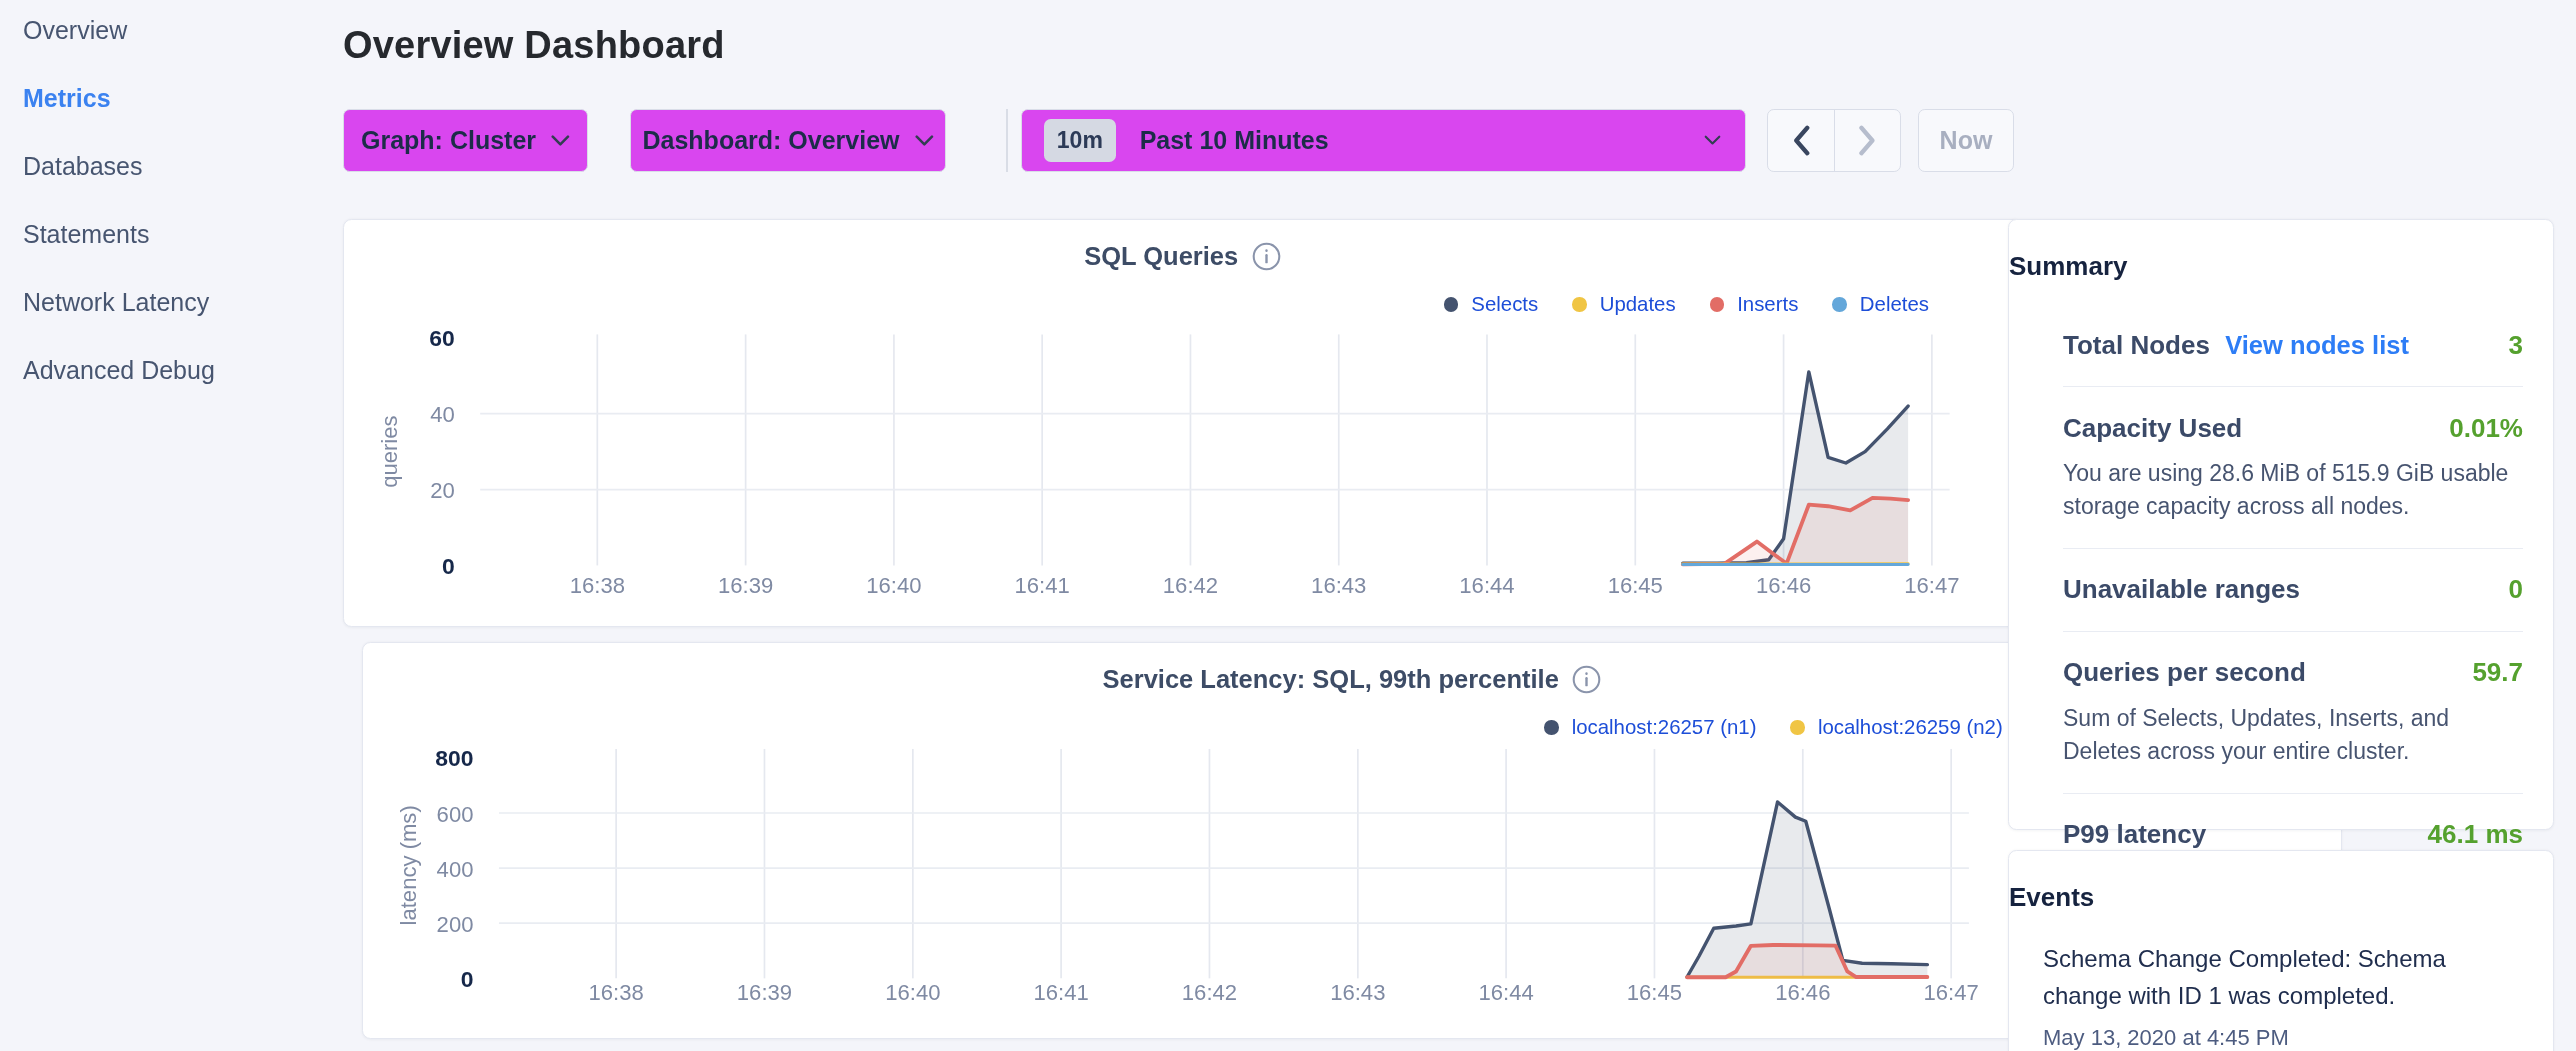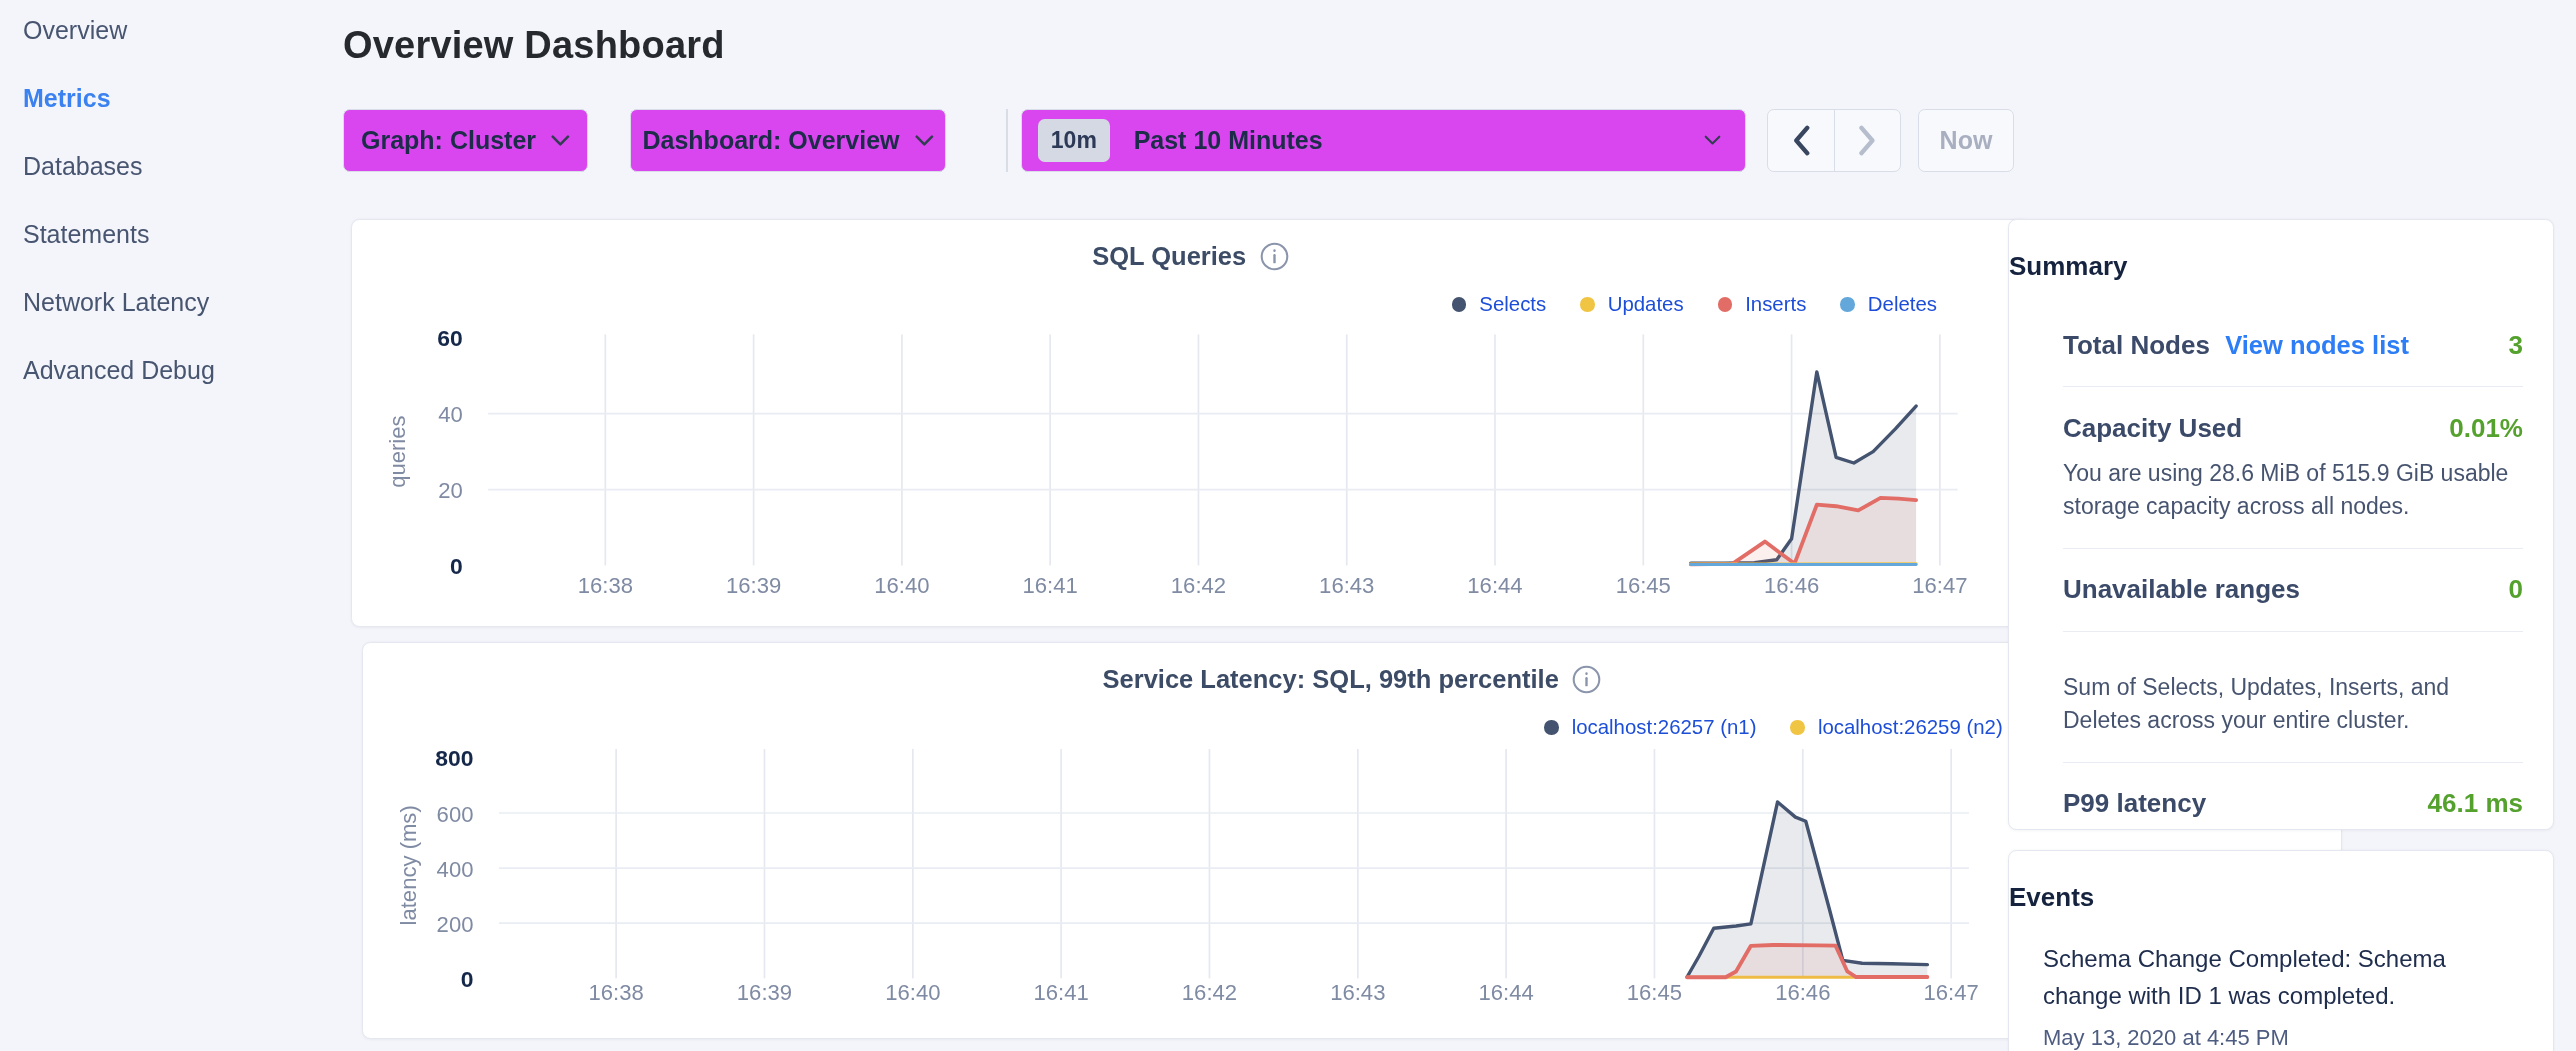--- a/index.html
+++ b/index.html
@@ -16,35 +16,35 @@
   
   #page-title { position:absolute; left:343px; top:24px; font-size:38px;
     font-weight:bold; color:#26292e; letter-spacing:0.2px; }
   #controls { position:absolute; left:343px; top:109px; width:1701px; height:63px; }
   .ctrl { position:absolute; top:0; height:63px; background:#d946ef;
     border:1.7px solid #d9dde8; border-radius:6.8px; display:flex; align-items:center;
     font-size:25px; font-weight:bold; color:#1d2c49; cursor:pointer; }
   #graph-dd { left:0; width:245px; justify-content:center; gap:15.3px; }
   #dashboard-dd { left:287px; width:316px; justify-content:center; gap:15.3px; }
   #ctrl-divider { position:absolute; left:663px; top:0; width:1.7px; height:63px; background:#d9dde6; }
-  #time-sel { left:678px; width:725px; padding:0 16px; }
+  #time-sel { left:678px; width:725px; padding:0 22px; }
   .time-badge { background:#d5d9e3; color:#2c3a57; font-size:23px; font-weight:bold;
     padding:7.7px 12.8px; border-radius:6.8px; }
   .time-label { margin-left:24px; }
   #time-sel .chev { position:absolute; right:24px; }
   #arrow-group { left:1424px; width:134px; padding:0; background:#f8f9fc; overflow:hidden; }
   .arrow-half { width:66px; height:100%; display:flex; align-items:center; justify-content:center; }
   .arrow-half + .arrow-half { border-left:1.7px solid #d9dde8; }
   #now-btn { left:1575px; width:96px; justify-content:center; background:#f8f9fc; color:#a8afc0; }
   .chev svg { display:block; }
 
   
   .card { position:absolute; background:#fff; border:0.9px solid #e4e7f0;
     border-radius:8.5px; box-shadow:0 0.9px 2.6px rgba(20,30,50,0.05); }
-  #chart-card-0 { left:343px; top:219px; width:1679px; height:408px;margin-left:8px; }
+  #chart-card-0 { left:343px; top:219px; width:1679px; height:408px; }
   #chart-card-1 { left:362px; top:642px; width:1980px; height:397px; }
   #summary-card { left:2008px; top:219px; width:546px; height:611px; }
   #events-card  { left:2008px; top:850px; width:546px; height:247px; }
 
   
   .chart-header { position:absolute; top:22px; left:0; width:100%; display:flex;
     justify-content:center; align-items:center; gap:13.6px; }
   .chart-title { font-size:25.5px; font-weight:bold; color:#3d4c66; }
   .info-icon { display:flex; cursor:pointer; }
   .chart-legend { position:absolute; top:73px; right:92px; display:flex; gap:34px; }
@@ -284,20 +284,24 @@
       </div>
       <div class="sum-desc">You are using 28.6 MiB of 515.9 GiB usable storage capacity across all nodes.</div>
     </div>
     <div class="sum-section">
       <div class="sum-row">
         <span class="sum-label">Unavailable ranges</span>
         <span class="sum-value">0</span>
       </div>
     </div>
     <div class="sum-section">
+      <div class="sum-row">
+        <span class="sum-label">Queries per second</span>
+        <span class="sum-value">59.7</span>
+      </div>
       <div class="sum-desc">Sum of Selects, Updates, Inserts, and Deletes across your entire cluster.</div>
     </div>
     <div class="sum-section">
       <div class="sum-row">
         <span class="sum-label">P99 latency</span>
         <span class="sum-value">46.1 ms</span>
       </div>
     </div>
   </div>
 </div>

